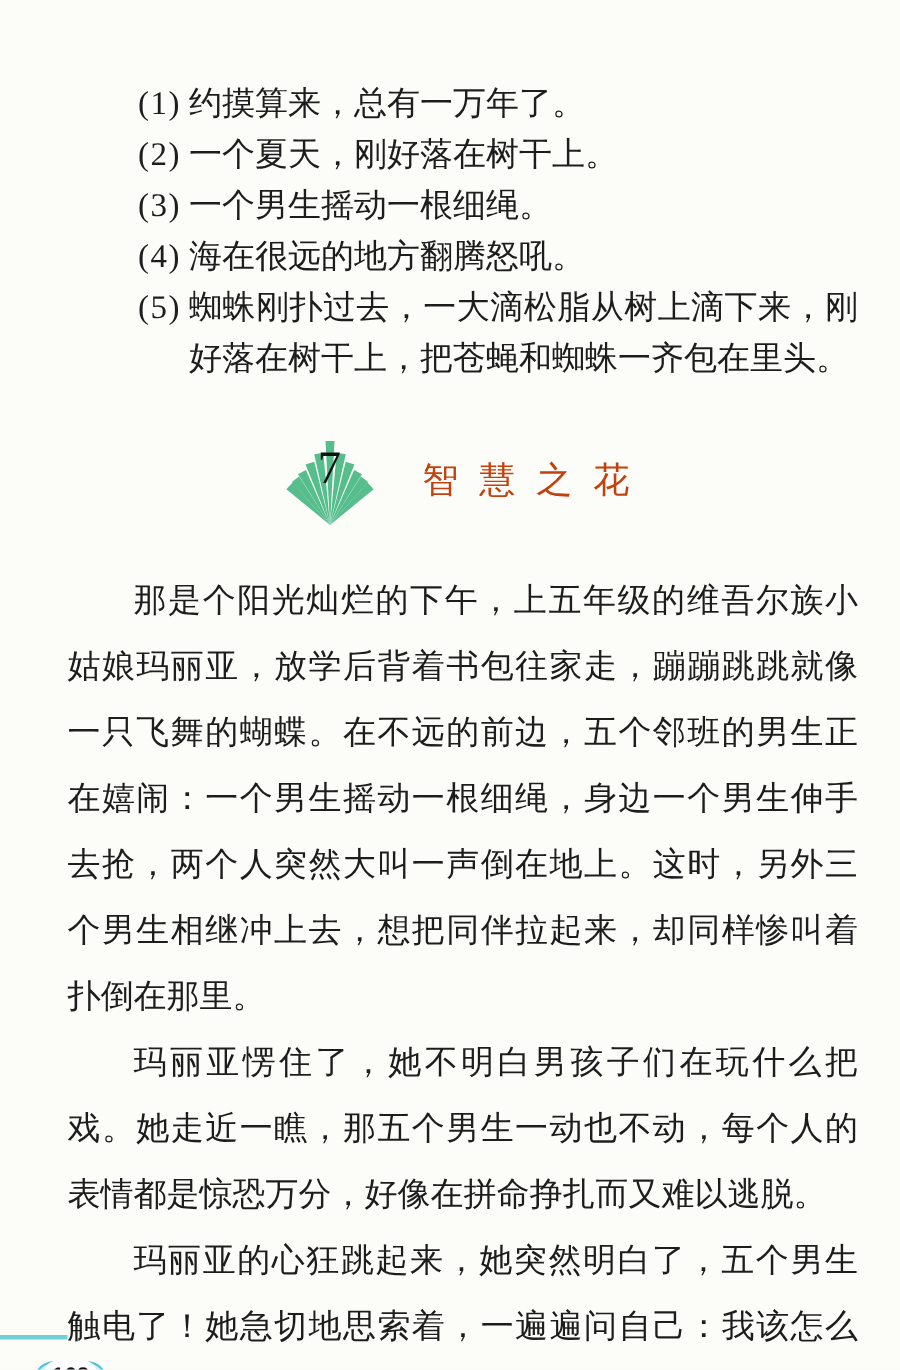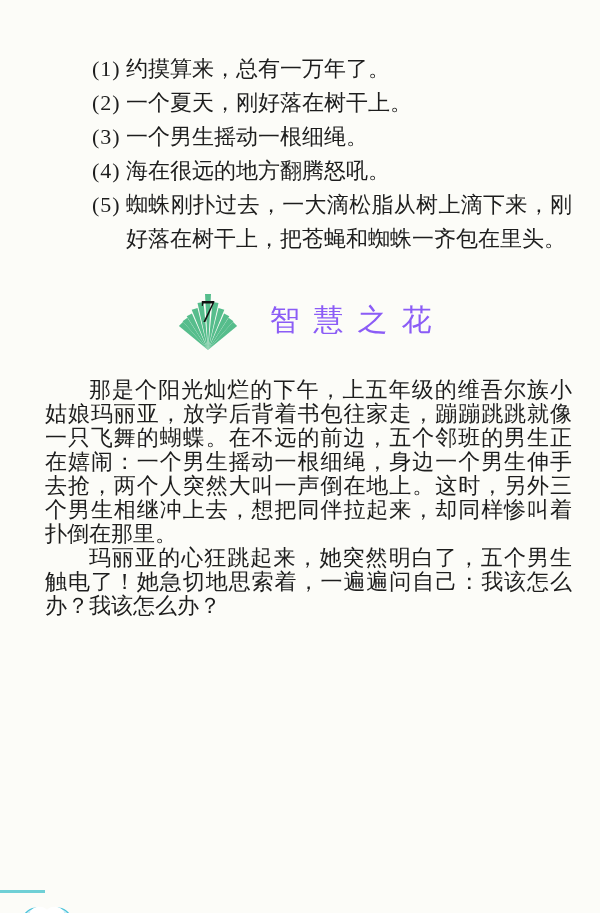--- a/index.html
+++ b/index.html
@@ -53,30 +53,30 @@
   }
   .fan-wrap svg{display:block;}
   .lesson-number{
     position:absolute;
     left:0;top:12px;width:100%;
     text-align:center;
     font-size:31px;
     color:#111;
   }
   .title-text{
-    font-size:30px;
+    font-size:24px;
     letter-spacing:14px;
-    color:#8b5cf6;
+    color:#c2410c;
     white-space:nowrap;
   }
   
   .body-text p{
     margin:0;
     font-size:22px;
-    line-height:24px;
+    line-height:44px;
     text-align:justify;
     text-indent:2em;
   }
   
   .footer-line{
     position:absolute;
     left:0;top:890px;
     width:45px;height:3px;
     background:#6fd0d6;
   }
@@ -142,20 +142,21 @@
             <polygon points="36,66 65.1,42.1 60.9,37.7"></polygon>
           </g>
         </svg>
         <div class="lesson-number">7</div>
       </div>
       <div class="title-text">智慧之花</div>
     </div>
 
     <div class="body-text">
       <p>那是个阳光灿烂的下午，上五年级的维吾尔族小姑娘玛丽亚，放学后背着书包往家走，蹦蹦跳跳就像一只飞舞的蝴蝶。在不远的前边，五个邻班的男生正在嬉闹：一个男生摇动一根细绳，身边一个男生伸手去抢，两个人突然大叫一声倒在地上。这时，另外三个男生相继冲上去，想把同伴拉起来，却同样惨叫着扑倒在那里。</p>
+      <p>玛丽亚愣住了，她不明白男孩子们在玩什么把戏。她走近一瞧，那五个男生一动也不动，每个人的表情都是惊恐万分，好像在拼命挣扎而又难以逃脱。</p>
       <p>玛丽亚的心狂跳起来，她突然明白了，五个男生触电了！她急切地思索着，一遍遍问自己：我该怎么办？我该怎么办？</p>
     </div>
 
   </div>
 
   <div class="footer-line"></div>
   <div class="book-badge">
     <svg width="52" height="40" viewBox="0 0 52 38" xmlns="http://www.w3.org/2000/svg" aria-hidden="true">
 
       <path d="M26,31 L47,26 L42,35 L26,36 Z" fill="#aee2f2" stroke="#4cc3da" stroke-width="1"></path>

